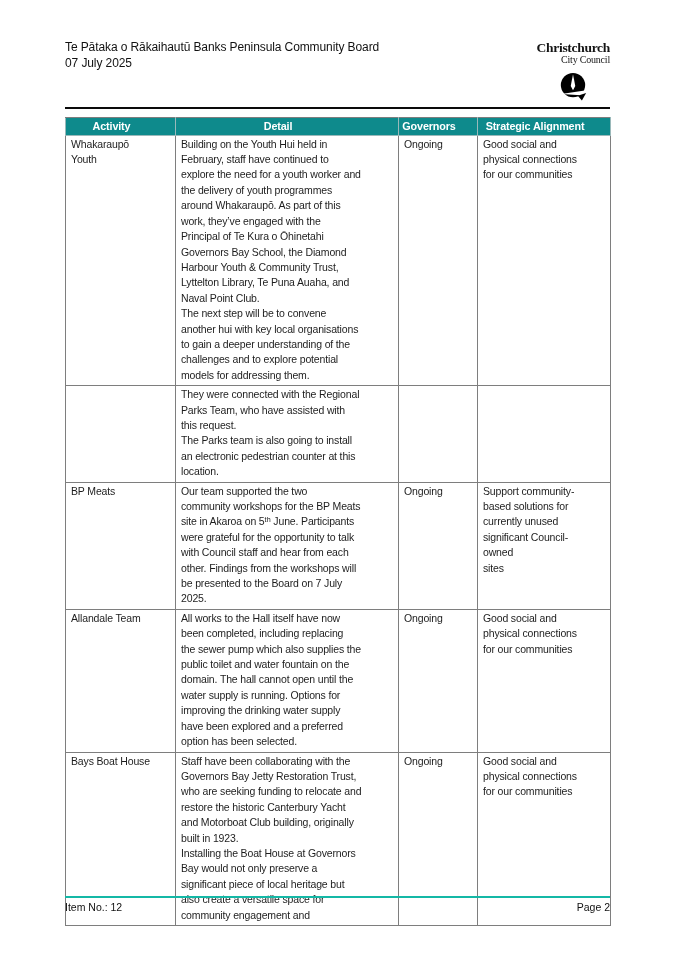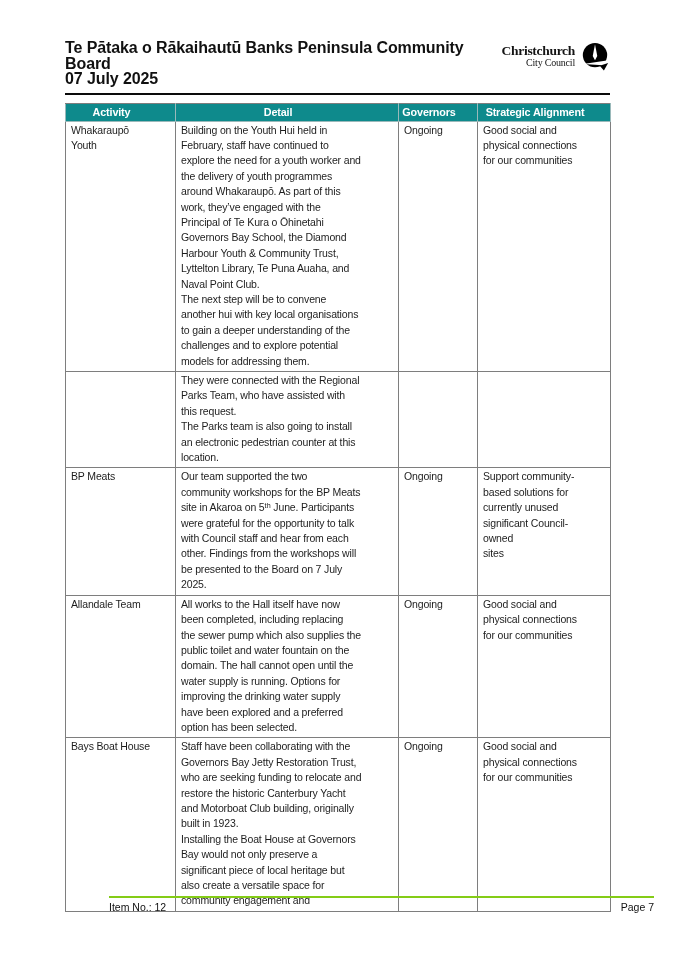--- a/index.html
+++ b/index.html
@@ -19,31 +19,32 @@
   .content { margin: 0 65px; width: 545px; }
 
   
   .doc-header {
     display: flex;
     justify-content: space-between;
     align-items: flex-start;
     padding-top: 40px;
   }
   .doc-title {
-    font-weight: bold;
-    font-size: 16px;
+    font-weight: normal;
+    font-size: 12px;
     line-height: 15.5px;
     letter-spacing: -0.1px;
     color: #111;
   }
   .logo-block {
     display: flex;
     align-items: center;
     gap: 5px;
     margin-top: 1px;
+    flex-direction: column;
   }
   .logo-text {
     text-align: right;
     font-family: "Liberation Serif", "DejaVu Serif", serif;
     color: #141414;
     line-height: 1.05;
   }
   .logo-text .line1 { font-weight: bold; font-size: 13.5px; letter-spacing: -0.3px; }
   .logo-text .line2 { font-size: 10px; letter-spacing: -0.2px; }
   .logo-mark { width: 30px; height: 30px; display: block; }
@@ -85,27 +86,26 @@
   col.c-detail   { width: 223px; }
   col.c-timeline { width: 79px; }
   col.c-align    { width: 133px; }
 
   
   .doc-footer {
     position: absolute;
     left: 65px;
     width: 545px;
     top: 896px;
-    border-top: 2px solid #84cc16;
+    border-top: 2px solid #14b8a6;
     display: flex;
     justify-content: space-between;
     padding-top: 3px;
     font-size: 10.5px;
     color: #111;
-    margin-left: 44px;
   }
 </style>
 </head>
 <body>
 
 <div class="page">
 
   <div class="content">
     <div class="doc-header">
       <div class="doc-title">
@@ -233,16 +233,16 @@
     <td>Good social and
 physical connections
 for our communities</td>
   </tr>
 </tbody>
     </table>
   </div>
 
   <div class="doc-footer">
     <span>Item No.: 12</span>
-    <span>Page 7</span>
+    <span>Page 2</span>
   </div>
 
 </div>
 
 </body></html>

